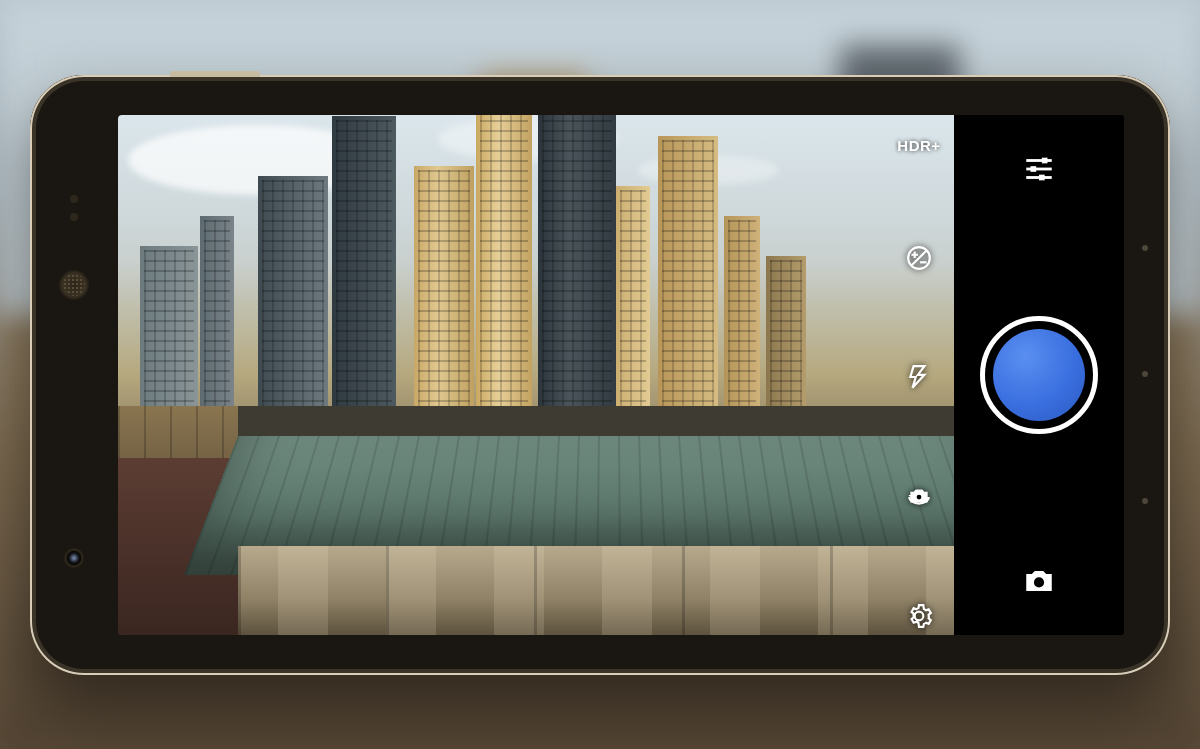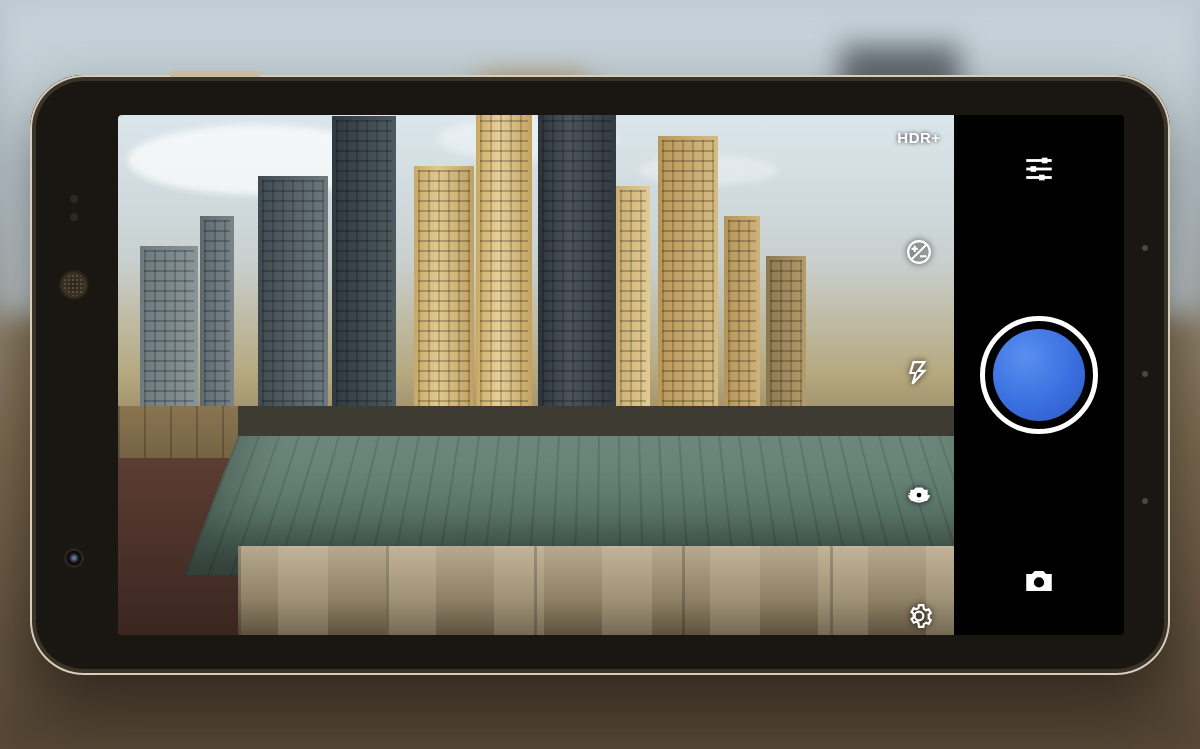--- a/index.html
+++ b/index.html
@@ -144,21 +144,21 @@
      repeating-linear-gradient(90deg, rgba(0,0,0,.2) 0 3px, transparent 3px 148px),
      repeating-linear-gradient(90deg, rgba(255,240,210,.15) 40px 90px, transparent 90px 148px);
   }
   .leftbrick{
     position:absolute; left:0; width:130px; bottom:0; height:34%;
     background:linear-gradient(180deg,#5c3d33,#3a2620);
   }
 
   
   .vf-overlay{
-    position:absolute; top:0; right:0; bottom:0; width:70px;
+    position:absolute; top:8px; right:0; bottom:0; width:70px;
     display:flex; flex-direction:column; align-items:center; justify-content:space-between;
     padding:14px 0 4px;
     color:#fff;
     text-shadow:0 0 4px rgba(0,0,0,.8);
   }
   .hdr-label{ font-size:15px; font-weight:700; letter-spacing:.5px; }
   .ov-icon{ width:30px; height:30px; display:flex; align-items:center; justify-content:center; }
   .ov-icon svg{ width:26px; height:26px; stroke:#fff; fill:none; stroke-width:2; filter:drop-shadow(0 0 3px rgba(0,0,0,.8)); }
 
   

